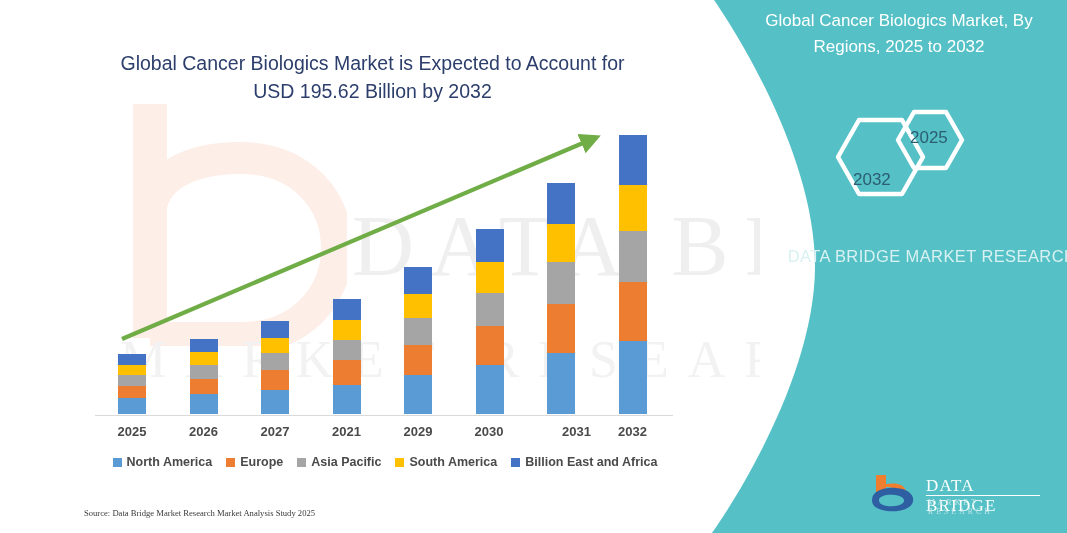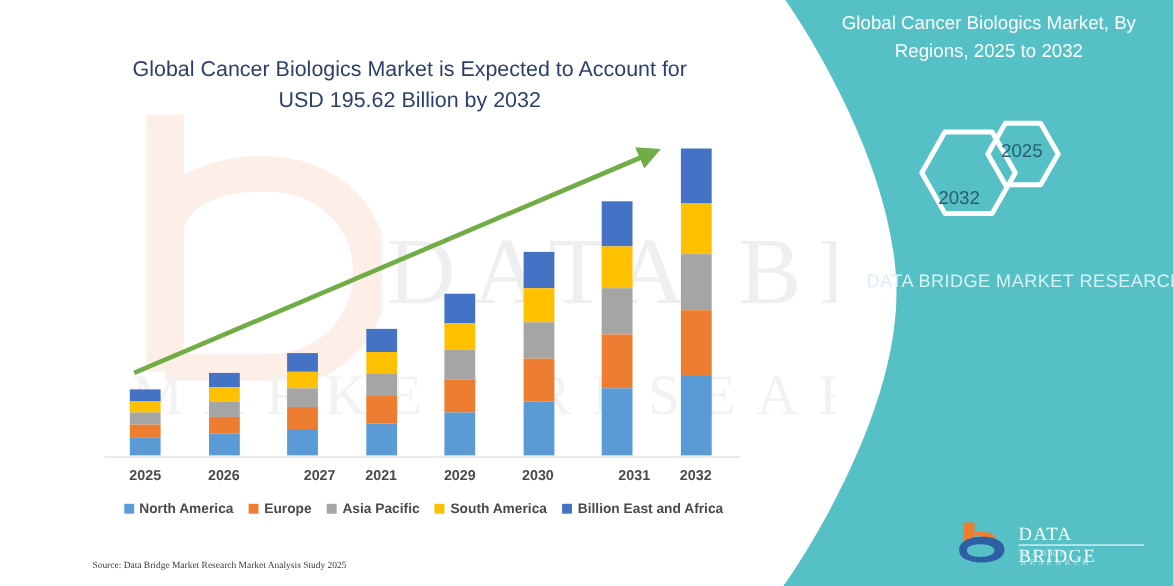--- a/index.html
+++ b/index.html
@@ -277,21 +277,21 @@
             <polygon points="0,0 5,2.5 0,5" fill="#70ad47"></polygon>
           </marker>
         </defs>
         <line x1="27" y1="219" x2="495" y2="20" stroke="#70ad47" stroke-width="4.2" marker-end="url(#arrowhead)"></line>
       </svg>
     </div>
 
     <div id="xlabels">
         <div class="xlab" style="left: 7px;">2025</div>
         <div class="xlab" style="left: 78.5px;">2026</div>
-        <div class="xlab" style="left: 150px; text-align: right;">2027</div>
+        <div class="xlab" style="left: 150px;">2027</div>
         <div class="xlab" style="left: 221.5px;">2021</div>
         <div class="xlab" style="left: 293px;">2029</div>
         <div class="xlab" style="left: 364px;">2030</div>
         <div class="xlab" style="left: 436px; text-align: right;">2031</div>
         <div class="xlab" style="left: 507.5px;">2032</div>
       </div>
 
     <div id="legend">
         <div class="leg-item">
           <span class="leg-swatch" style="background: rgb(91, 155, 213);"></span>

